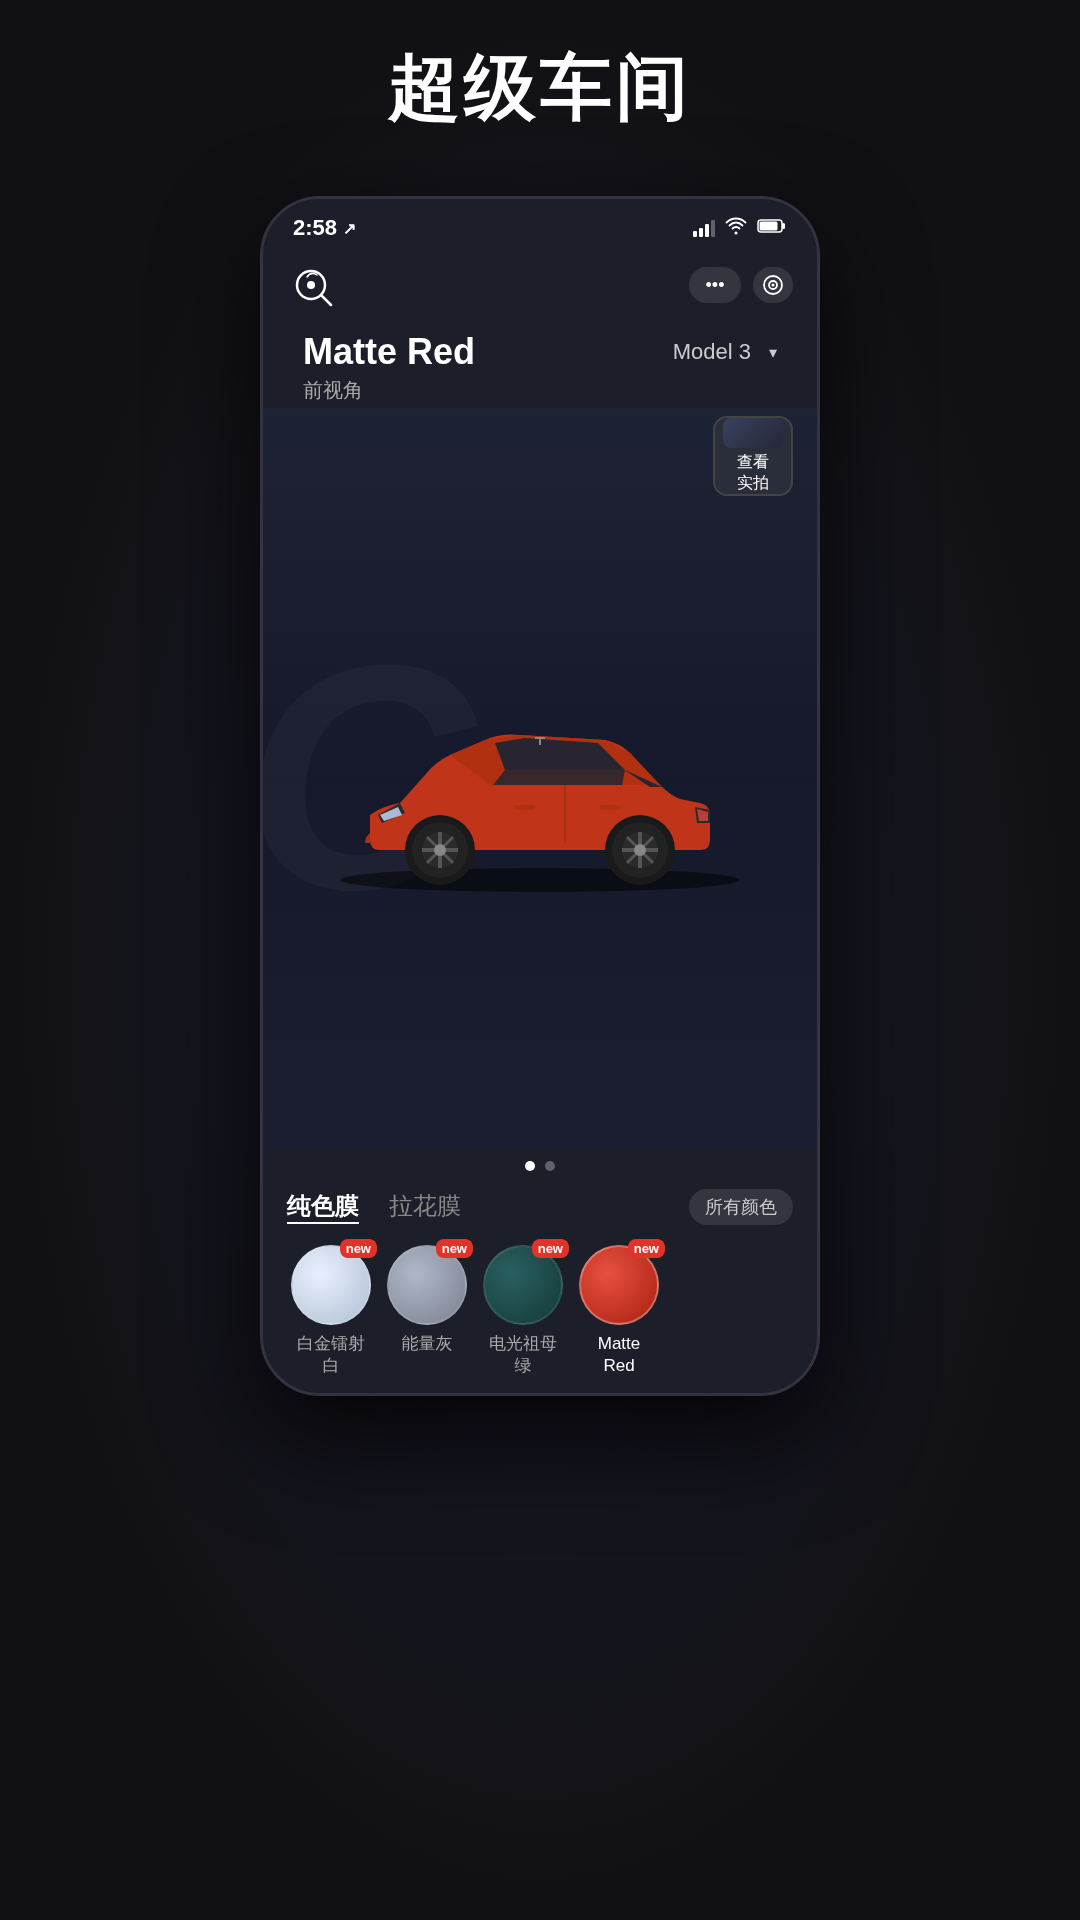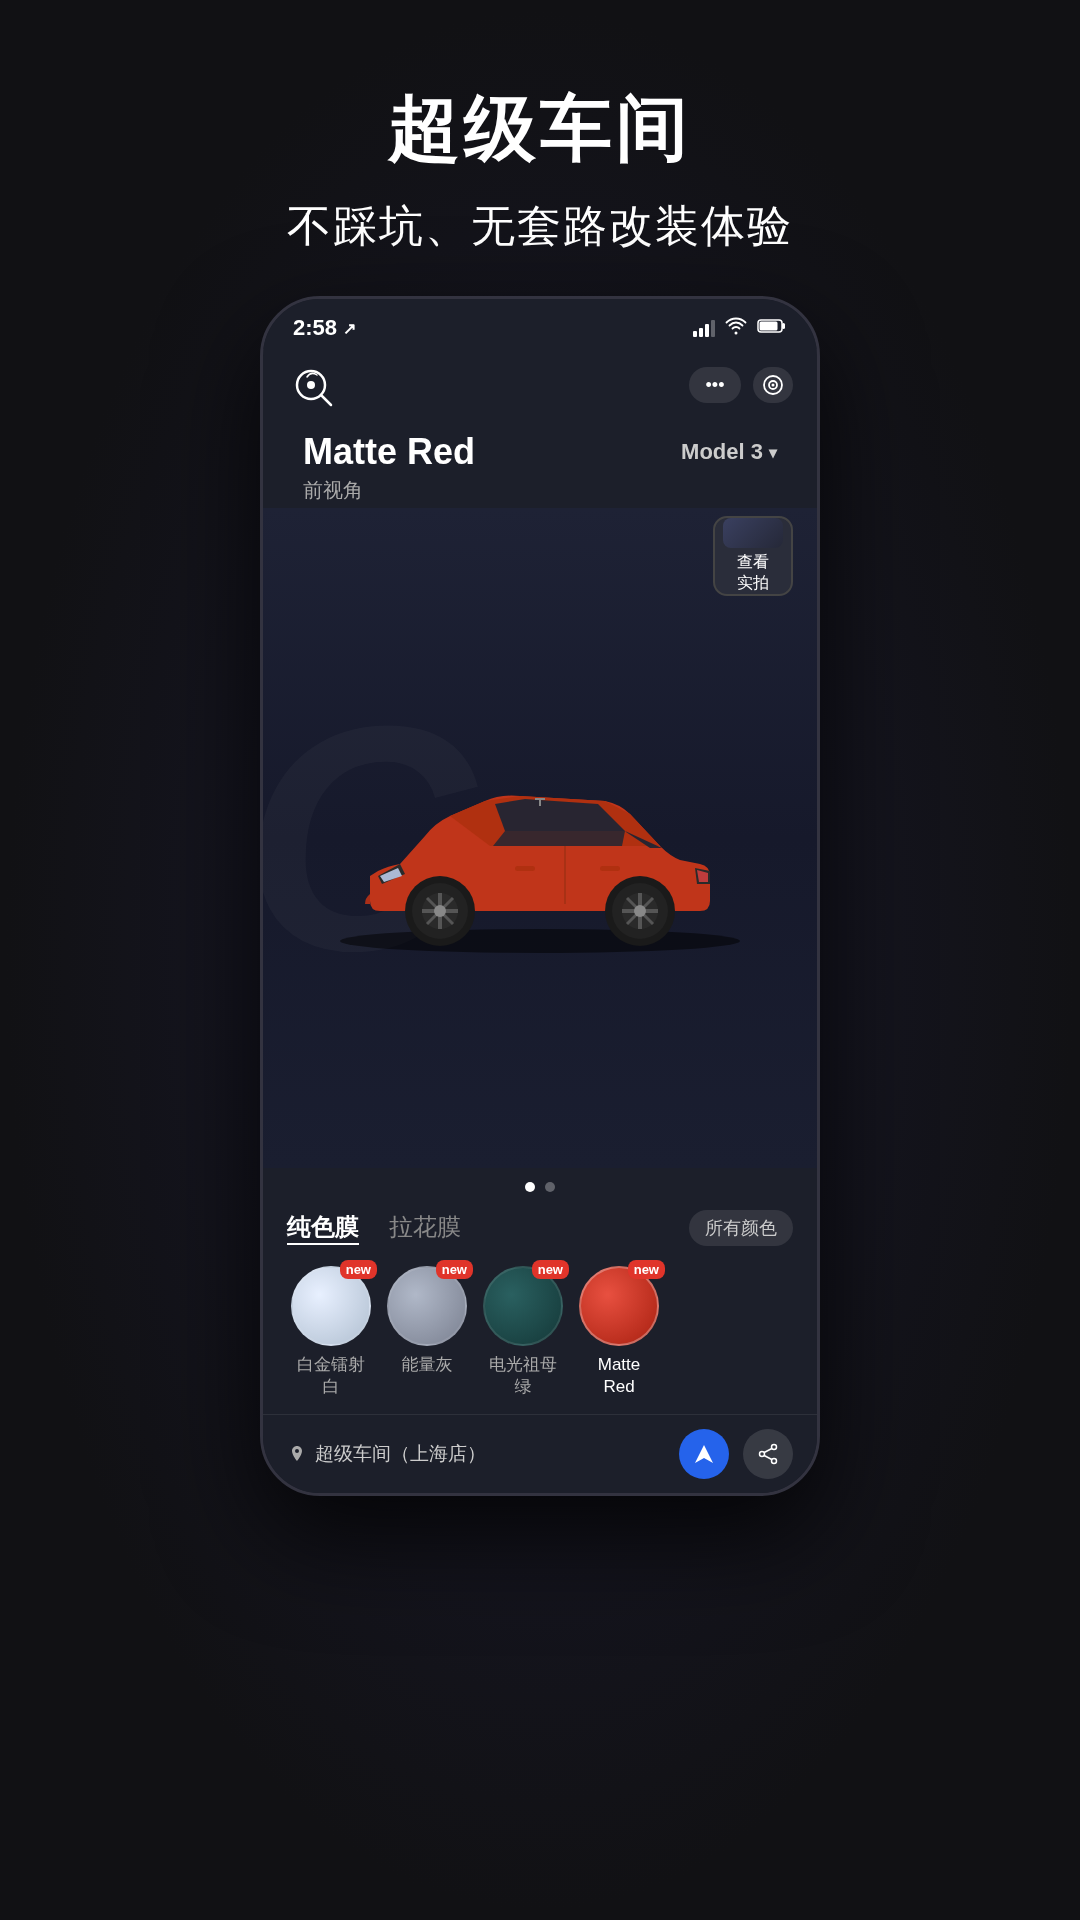--- a/index.html
+++ b/index.html
@@ -22,21 +22,21 @@
       inset: 0;
       background: radial-gradient(ellipse at center, #1a1a2e 0%, #111114 70%);
       z-index: 0;
     }
 
     
     .header-section {
       position: relative;
       z-index: 1;
       text-align: center;
-      padding-top: 81px;
+      padding-top: 40px;
       margin-bottom: 40px;
     }
 
     .header-title {
       font-size: 72px;
       font-weight: 700;
       color: #ffffff;
       letter-spacing: 4px;
       margin-bottom: 20px;
     }
@@ -172,28 +172,27 @@
 
     .car-angle {
       font-size: 20px;
       color: #aaa;
       margin-top: 4px;
     }
 
     .model-selector {
       display: flex;
       align-items: center;
-      gap: 6px;
+      gap: 18px;
       font-size: 22px;
       color: #ccc;
       background: transparent;
       border: none;
       cursor: pointer;
       margin-top: 8px;
-      font-weight: bold;
     }
 
     .chevron-down {
       font-size: 16px;
       color: #ccc;
     }
 
     
     .car-display {
       position: relative;
@@ -411,21 +410,20 @@
       background: rgba(255,255,255,0.12);
     }
   </style>
 </head>
 <body>
 
 <div class="bg-overlay"></div>
 
 <div class="header-section">
   <div class="header-title">超级车间</div>
-  <div class="header-subtitle">不踩坑、无套路改装体验</div>
 </div>
 
 <div class="phone-frame">
 
   <div class="status-bar">
     <div class="status-time">
       <span>2:58</span>
       <span style="font-size:16px;">↗</span>
     </div>
     <div class="status-icons">
@@ -595,38 +593,14 @@
     <div class="color-item">
       <div class="swatch-wrapper">
         <div class="swatch swatch-red"></div>
         <span class="new-badge">new</span>
       </div>
       <div class="color-label color-label-active">Matte<br>Red</div>
     </div>
 
   </div>
 
-  <div class="bottom-bar">
-    <div style="display:flex;align-items:center;gap:8px;">
-      <svg width="20" height="20" viewBox="0 0 20 20" fill="none">
-        <path d="M10 2C7.24 2 5 4.24 5 7c0 4 5 10 5 10s5-6 5-10c0-2.76-2.24-5-5-5zm0 7a2 2 0 110-4 2 2 0 010 4z" fill="#aaa"></path>
-      </svg>
-      <span class="shop-name">超级车间（上海店）</span>
-    </div>
-    <div style="display:flex;gap:14px;">
-      <div class="nav-btn nav-btn-blue">
-        <svg width="22" height="22" viewBox="0 0 22 22" fill="none">
-          <path d="M11 2L20 20L11 15L2 20L11 2Z" fill="white"></path>
-        </svg>
-      </div>
-      <div class="nav-btn nav-btn-dark">
-        <svg width="22" height="22" viewBox="0 0 22 22" fill="none">
-          <circle cx="17" cy="4" r="2.5" stroke="white" stroke-width="1.5"></circle>
-          <circle cx="17" cy="18" r="2.5" stroke="white" stroke-width="1.5"></circle>
-          <circle cx="5" cy="11" r="2.5" stroke="white" stroke-width="1.5"></circle>
-          <line x1="14.8" y1="5.5" x2="7.2" y2="9.5" stroke="white" stroke-width="1.5"></line>
-          <line x1="7.2" y1="12.5" x2="14.8" y2="16.5" stroke="white" stroke-width="1.5"></line>
-        </svg>
-      </div>
-    </div>
-  </div>
 
 </div>
 
 </body></html>

